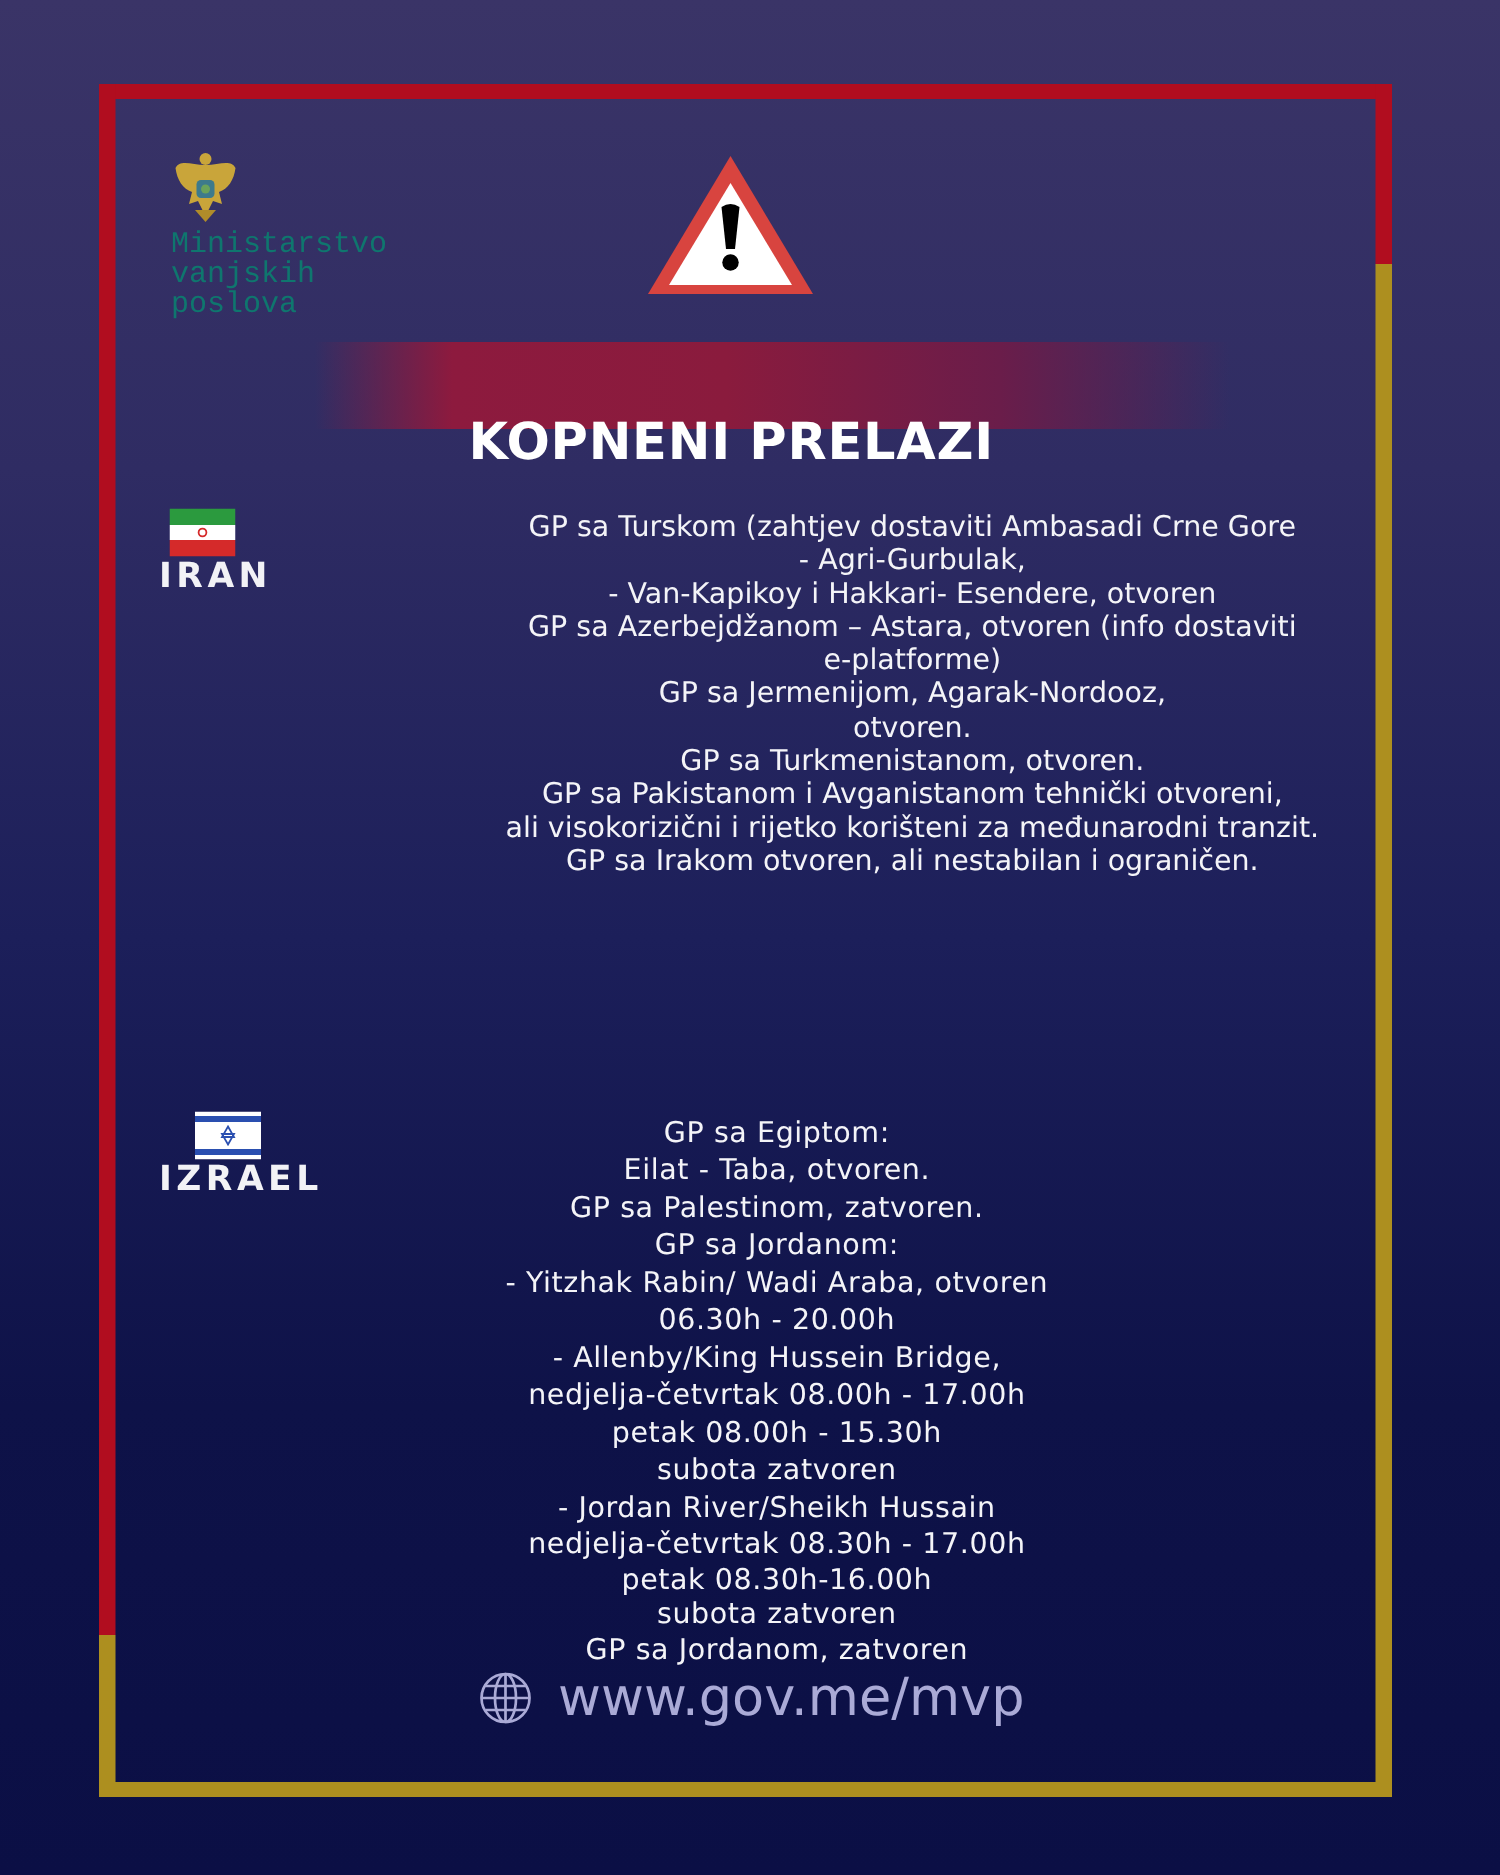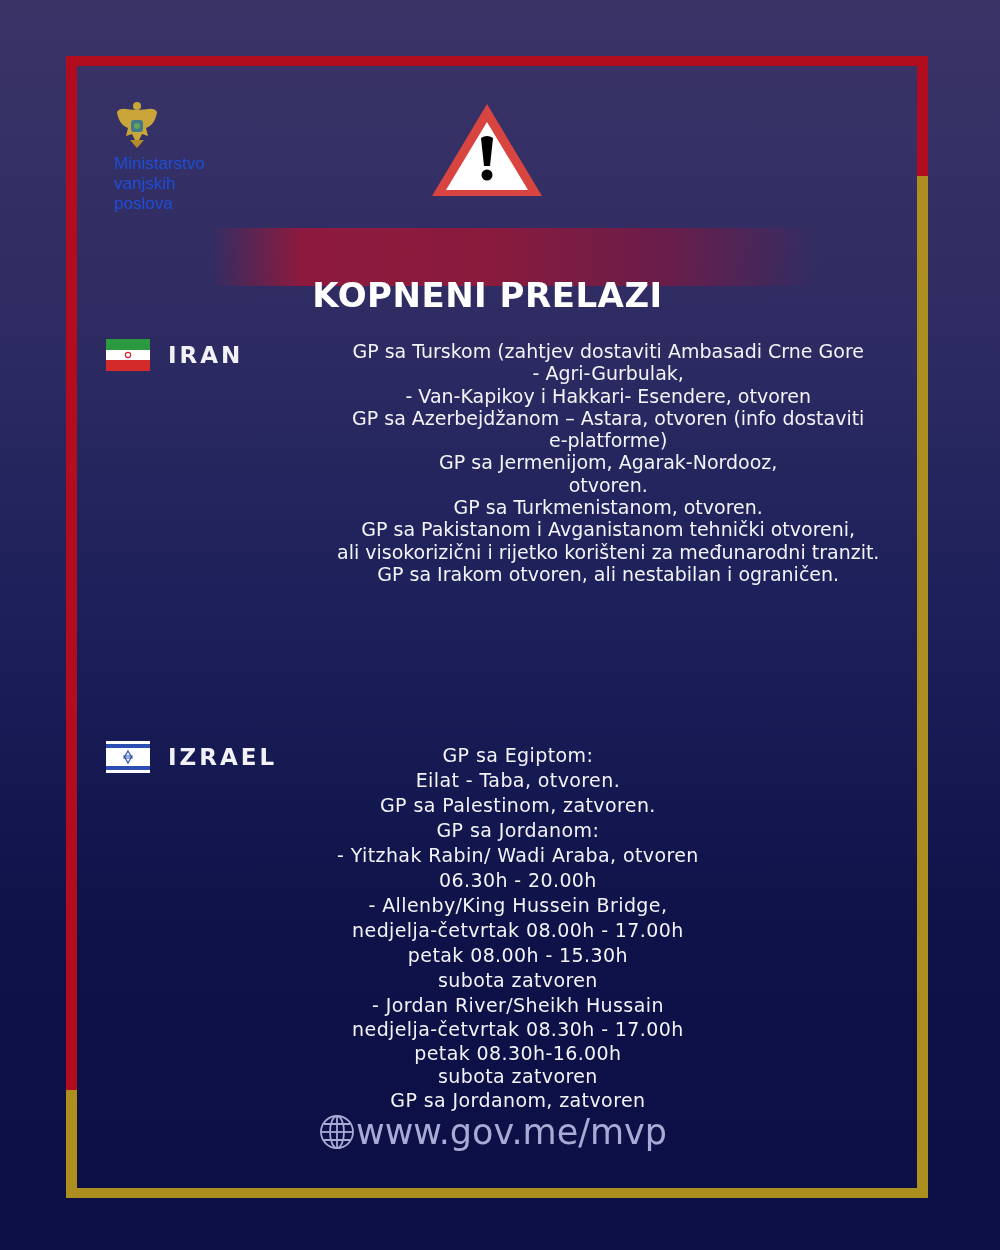--- a/index.html
+++ b/index.html
@@ -4,35 +4,35 @@
 <style>
   html,body{margin:0;padding:0;}
   body{width:1000px;height:1250px;position:relative;overflow:hidden;
     background:linear-gradient(180deg,#3a3467 0%,#2f2c63 25%,#1c1f5a 50%,#0e1248 75%,#0b0f45 100%);
     font-family:"DejaVu Sans","Liberation Sans",sans-serif;color:#fff;}
   .bar{position:absolute;}
   .red{background:#b10d1f;}
   .gold{background:#ad8f1f;}
   .logo{position:absolute;left:114px;top:100px;width:120px;}
   .crest{width:46px;height:50px;display:block;}
-  .ministry{font-family:Liberation Sans, sans-serif;font-size:17px;line-height:20px;color:#1d4ed8;margin-top:4px;}
+  .ministry{font-family:Liberation Mono, monospace;font-size:20px;line-height:20px;color:#0f766e;margin-top:4px;}
   .warn{position:absolute;left:428px;top:100px;width:118px;height:100px;}
   .title-band{position:absolute;left:210px;top:228px;width:610px;height:58px;
     background:linear-gradient(90deg,rgba(140,25,60,0) 0%,#8d1a3e 15%,#8a1b3d 45%,#6a1d4a 75%,rgba(70,30,80,0) 100%);}
   .title{position:absolute;left:0;top:236px;width:975px;text-align:center;font-size:34px;font-weight:bold;letter-spacing:0.5px;color:#fff;margin-top:39px;}
-  .country{position:absolute;left:106px;display:flex;align-items:center;}
+  .country{position:absolute;left:106px;display:flex;align-items:center;flex-direction:column;}
   .flag{width:44px;height:32px;display:block;margin-right:18px;}
   .cname{font-size:23px;font-weight:bold;letter-spacing:3px;color:#f2f2f6;}
   .block{position:absolute;left:337px;font-size:19px;font-weight:normal;color:#f4f4f8;text-align:center;}
   .block .ln{white-space:nowrap;}
   .iran{top:340px;line-height:22.3px;}
   .izrael{top:743px;line-height:25px;letter-spacing:0.4px;}
   .izrael .ln.small{line-height:23.5px;}
   .web{position:absolute;left:318px;top:1112px;display:flex;align-items:center;}
-  .web span{font-size:35px;color:#aaaad6;font-family:"DejaVu Sans","Liberation Sans",sans-serif;}
+  .web span{font-size:35px;color:#aaaad6;margin-left:16px;font-family:"DejaVu Sans","Liberation Sans",sans-serif;}
 </style>
 </head>
 <body>
 
 <div class="bar red" style="left:66px;top:56px;width:862px;height:10px;"></div>
 <div class="bar red" style="left:917px;top:56px;width:11px;height:120px;"></div>
 <div class="bar gold" style="left:917px;top:176px;width:11px;height:1022px;"></div>
 <div class="bar red" style="left:66px;top:56px;width:11px;height:1034px;"></div>
 <div class="bar gold" style="left:66px;top:1090px;width:11px;height:108px;"></div>
 <div class="bar gold" style="left:66px;top:1188px;width:862px;height:10px;"></div>

